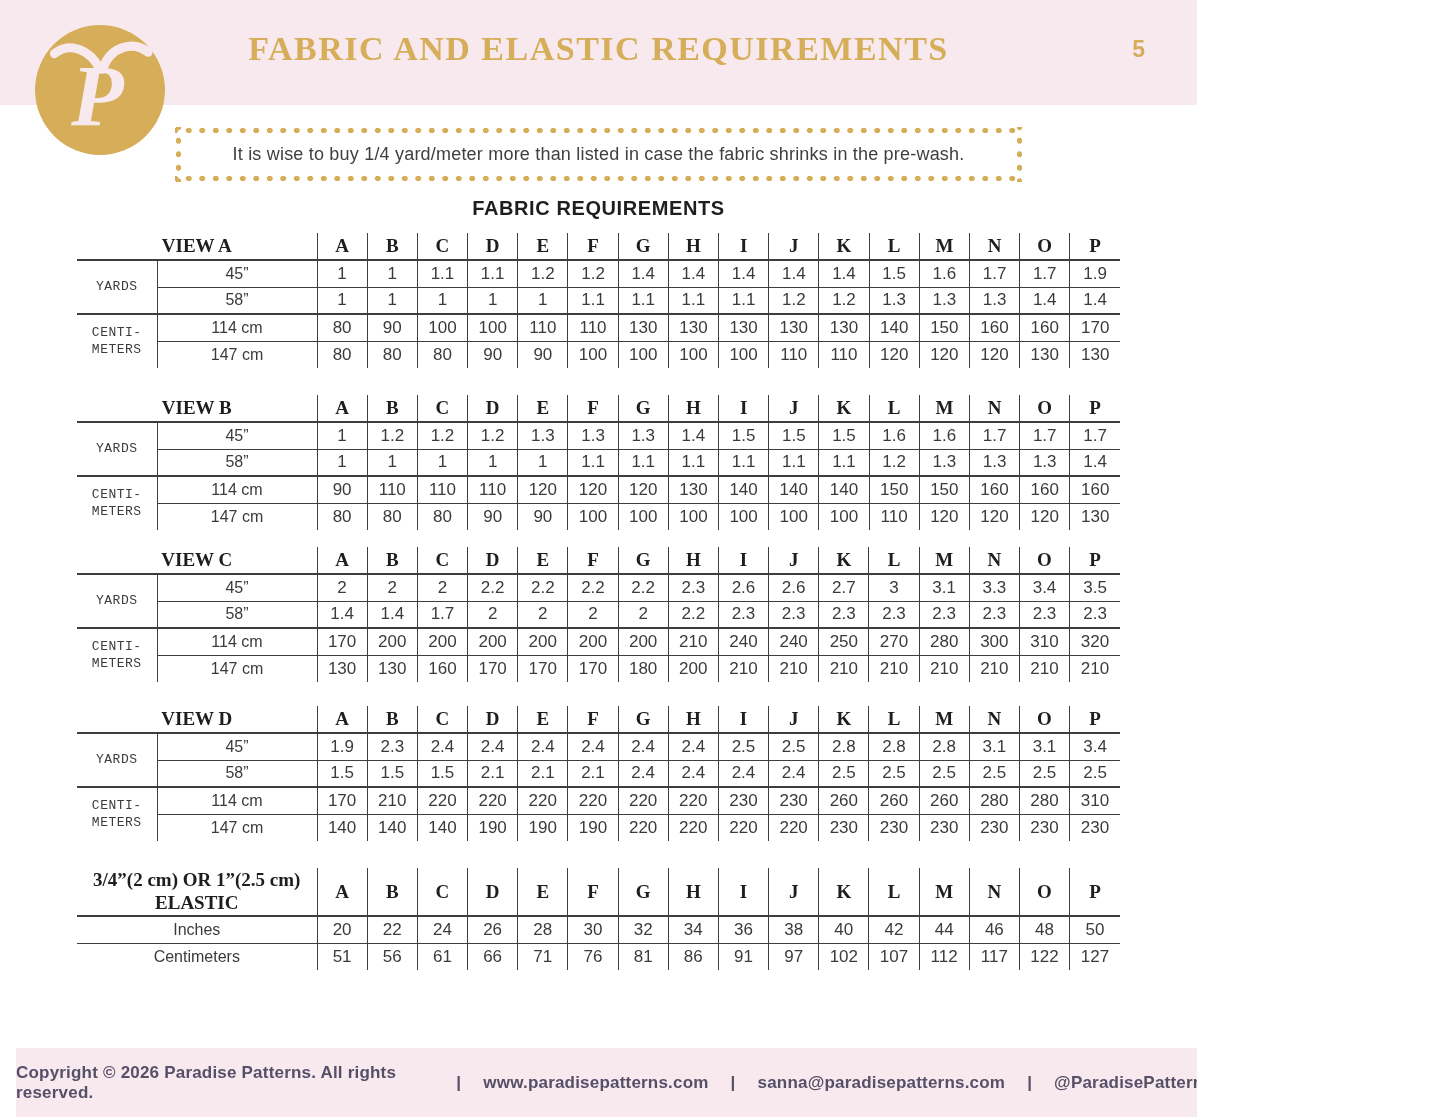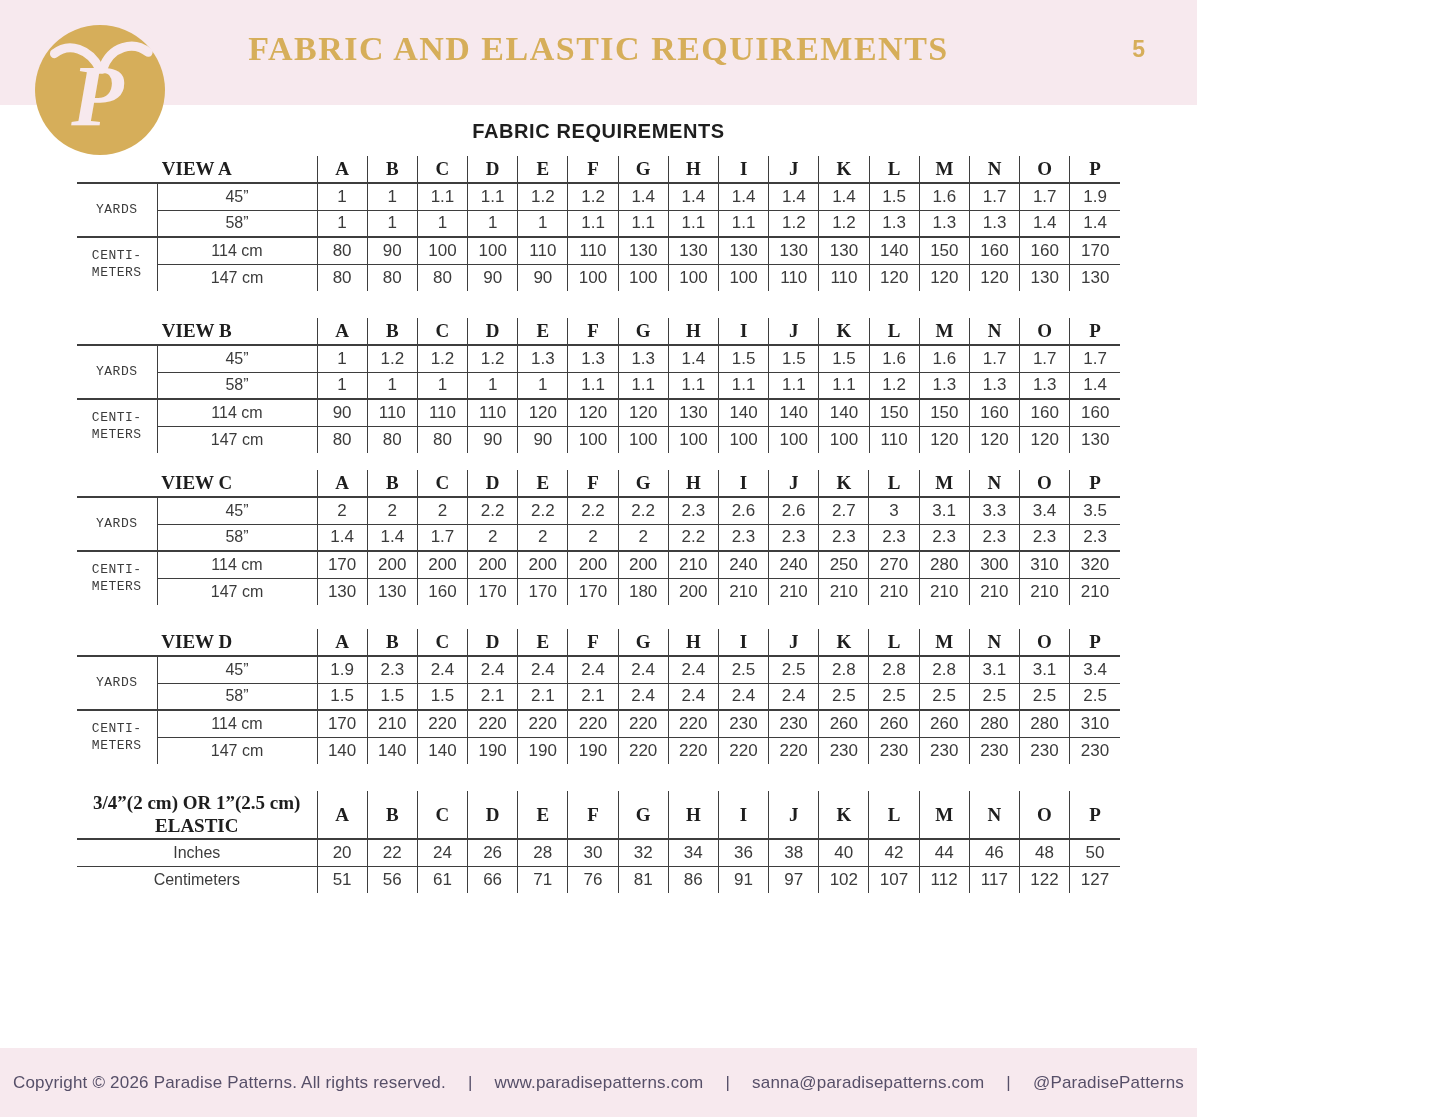--- a/index.html
+++ b/index.html
@@ -114,47 +114,49 @@
   .gap-b{margin-bottom:17px;}
   .gap-c{margin-bottom:24px;}
   .gap-d{margin-bottom:27px;}
   
   .elastic-table thead th{height:48px;}
   .elastic-table thead th.elastic-name div{line-height:1.2;}
   .elastic-table tbody tr:nth-child(1) td{border-bottom:1.5px solid var(--line);}
   .elastic-table td.rowlabel{font-size:16px;color:var(--body-ink);}
   
   .footer{
-    position:absolute;left:0;bottom:0;
+    position:absolute;left:16px;bottom:0;
     width:100%;height:69px;
     background:var(--pink);
     display:flex;align-items:center;justify-content:center;
     gap:22px;
     font-size:17px;
     color:var(--footer-ink);
     letter-spacing:.2px;
+    font-weight:bold;
   }
   .footer .sep{color:var(--footer-ink);}
 </style>
 </head>
 <body>
 
 <div class="page">
 
   <div class="top-band">
     <div class="page-title">FABRIC AND ELASTIC REQUIREMENTS</div>
     <div class="page-number">5</div>
     <svg class="logo" viewBox="0 0 100 100" xmlns="http://www.w3.org/2000/svg">
       <circle cx="50" cy="50" r="50" fill="#D6AE5A"></circle>
       <path d="M50 34 C42 18 26 13 15 22" fill="none" stroke="#F7E9EE" stroke-width="7" stroke-linecap="round"></path>
       <path d="M52 34 C58 16 76 12 87 21" fill="none" stroke="#F7E9EE" stroke-width="7" stroke-linecap="round"></path>
       <text x="48" y="77" text-anchor="middle" font-family="Liberation Serif, serif" font-style="italic" font-weight="bold" font-size="66" fill="#F7E9EE">P</text>
     </svg>
   </div>
 
+  <div class="dotted-box note-top">It is wise to buy 1/4 yard/meter more than listed in case the fabric shrinks in the pre-wash.</div>
 
   <div class="section-title">FABRIC REQUIREMENTS</div>
 
   <div class="tables-area">
     <div id="view-tables">
         <table class="req-table view-table gap-a">
           <colgroup>
             <col style="width: 80px;">
             <col style="width: 160px;">
             <col>

